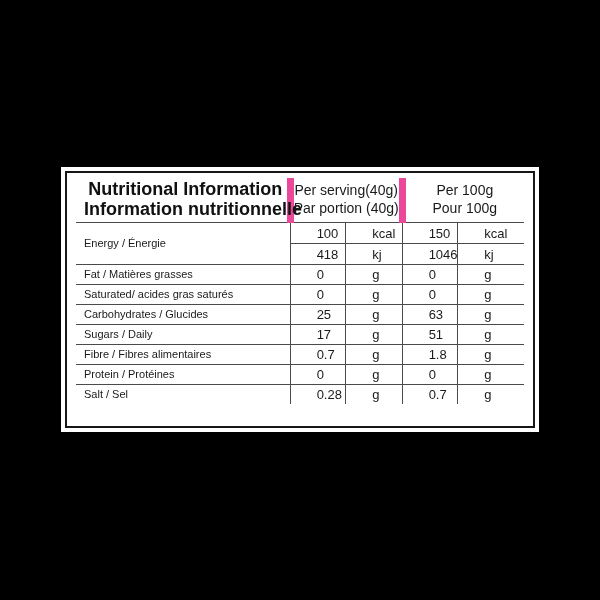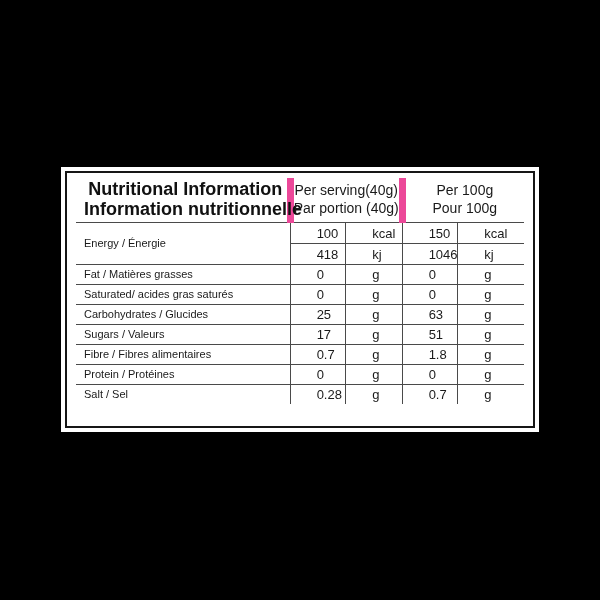--- a/index.html
+++ b/index.html
@@ -159,21 +159,21 @@
             <td class="v">g</td>
           </tr>
           <tr>
             <td>Carbohydrates / Glucides</td>
             <td class="v">25</td>
             <td class="v">g</td>
             <td class="v">63</td>
             <td class="v">g</td>
           </tr>
           <tr>
-            <td>Sugars / Valeurs</td>
+            <td>Sugars / Daily</td>
             <td class="v">17</td>
             <td class="v">g</td>
             <td class="v">51</td>
             <td class="v">g</td>
           </tr>
           <tr>
             <td>Fibre / Fibres alimentaires</td>
             <td class="v">0.7</td>
             <td class="v">g</td>
             <td class="v">1.8</td>

